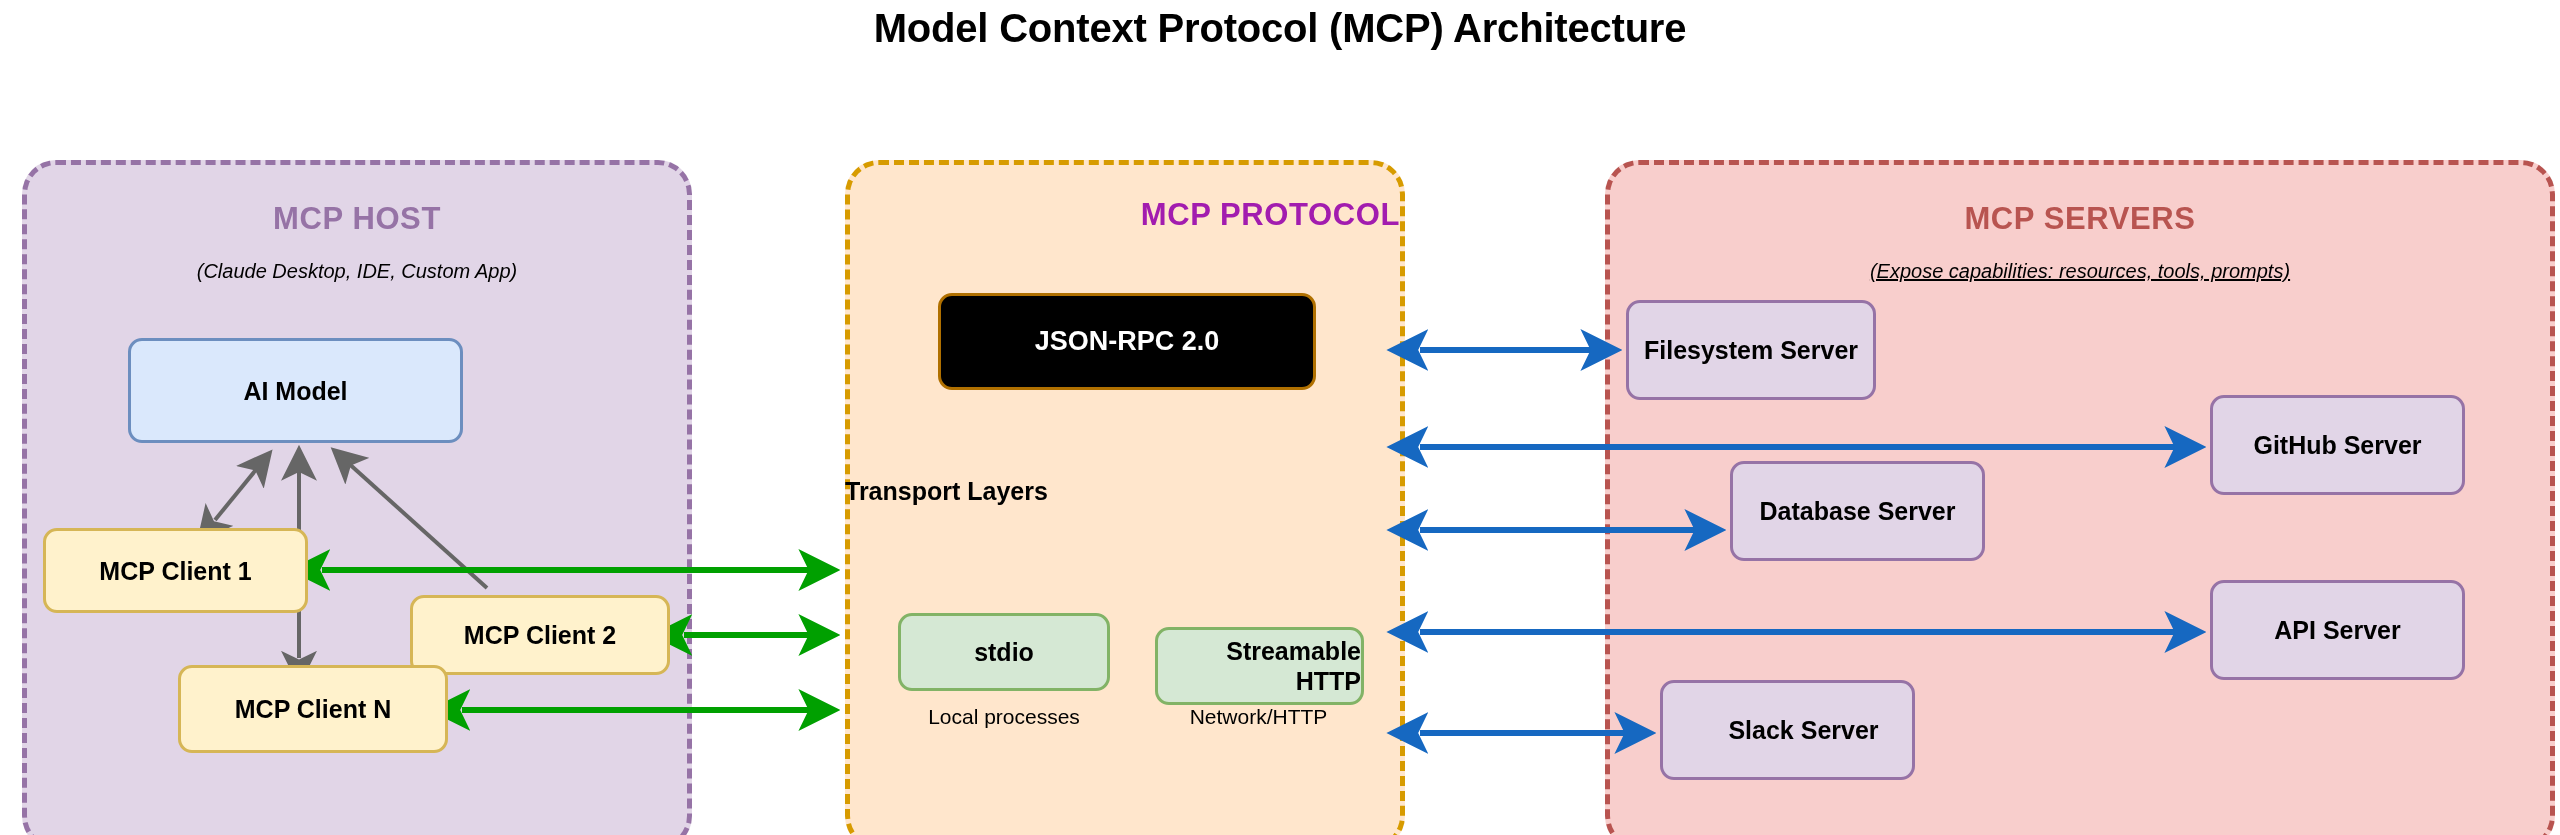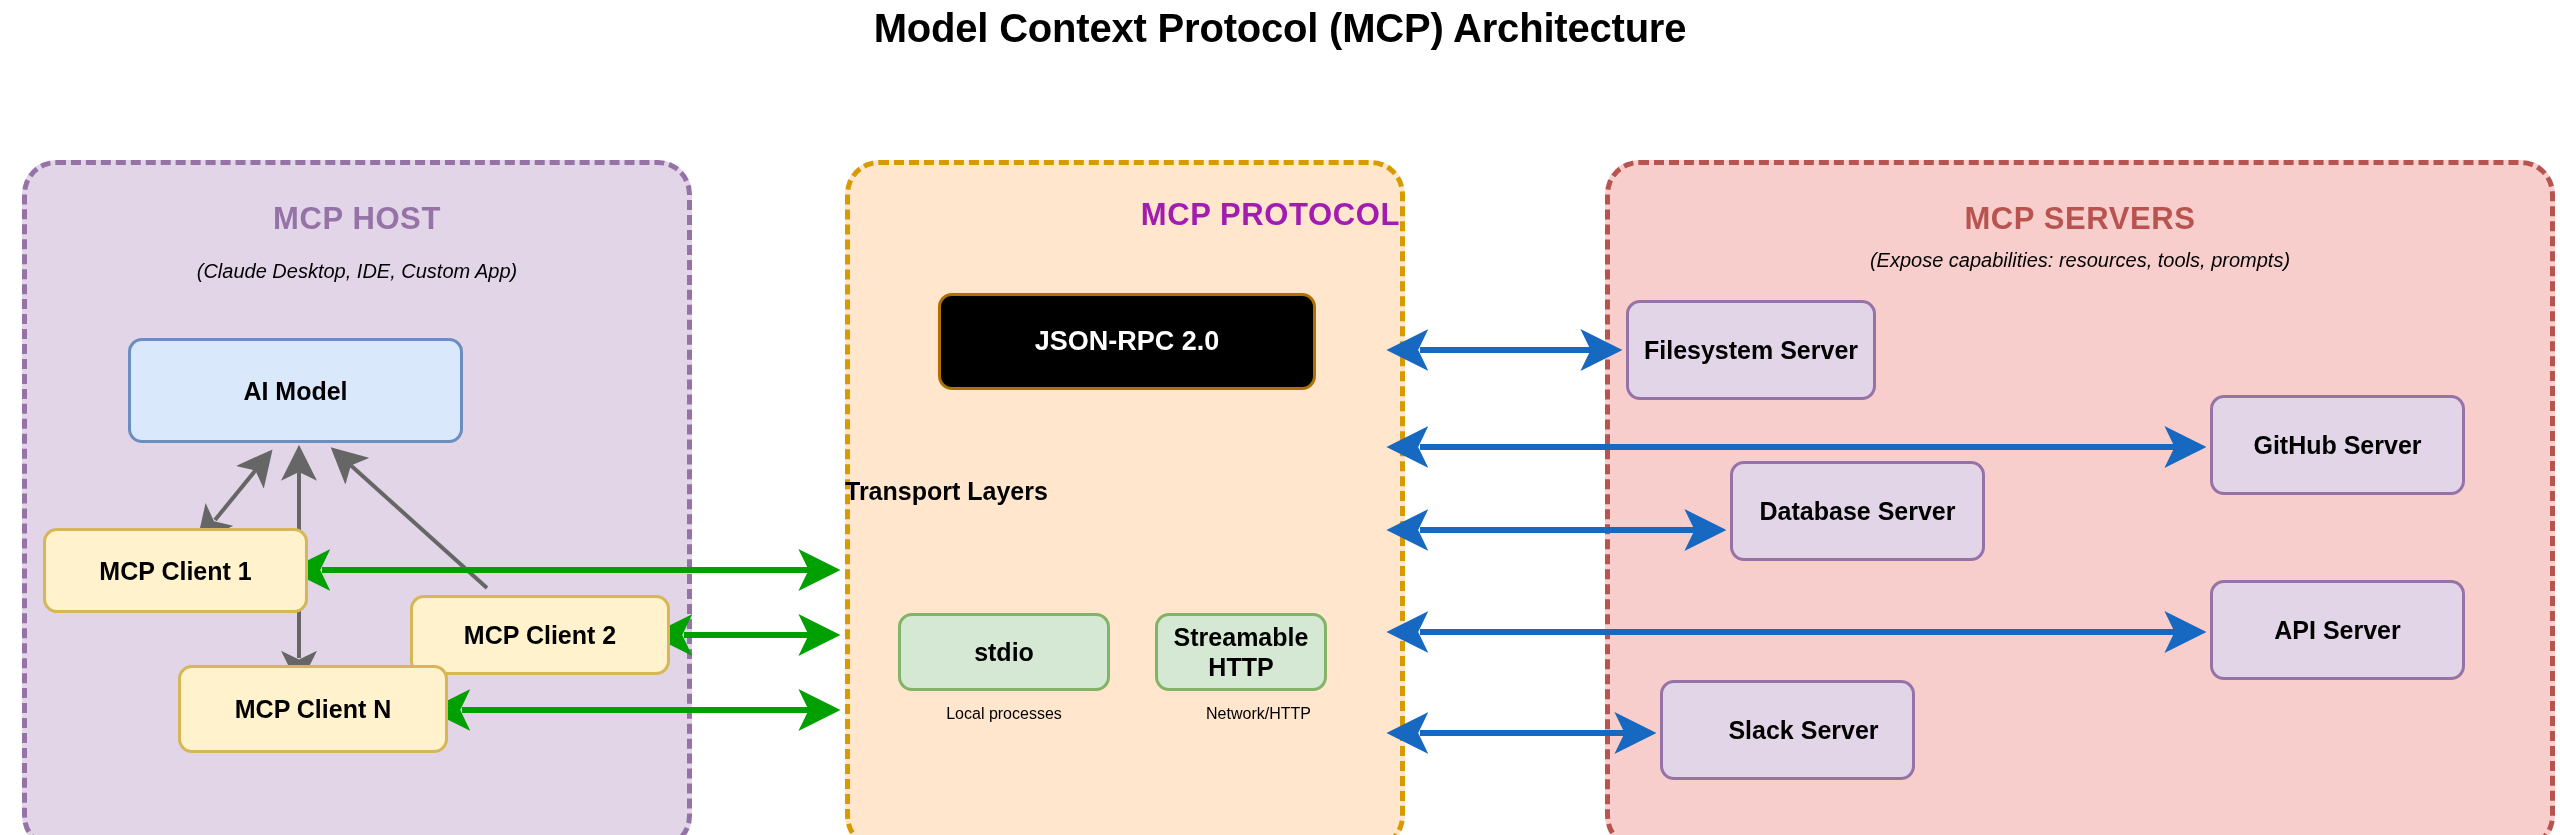--- a/index.html
+++ b/index.html
@@ -75,21 +75,21 @@
 
   #panel-servers {
     left: 1605px;
     top: 160px;
     width: 950px;
     height: 690px;
     background: #f8cecc;
     border: 5px dashed #b85450;
   }
   #panel-servers .panel-title { top: 36px; color: #b85450; }
-  #panel-servers .panel-subtitle { top: 84px; }
+  #panel-servers .panel-subtitle { top: 95px; text-decoration: underline; }
 
   
   .node {
     position: absolute;
     box-sizing: border-box;
     border-radius: 14px;
     display: flex;
     align-items: center;
     justify-content: center;
     text-align: center;
@@ -106,21 +106,21 @@
   .node-orange {
     background: #000000;
     border: 3px solid #b07000;
     color: #ffffff;
     font-size: 27px;
   }
 
   .caption {
     position: absolute;
     text-align: center;
-    font-size: 16px;
+    font-size: 21px;
     color: #000000;
     z-index: 5;
   }
   .section-label {
     position: absolute;
     font-size: 25px;
     font-weight: bold;
     color: #000000;
     z-index: 5;
   }
@@ -128,21 +128,21 @@
   
   #node-ai-model    { left: 128px; top: 338px; width: 335px; height: 105px; }
   #node-client-1    { left: 43px;  top: 528px; width: 265px; height: 85px;  }
   #node-client-2    { left: 410px; top: 595px; width: 260px; height: 80px;  }
   #node-client-n    { left: 178px; top: 665px; width: 270px; height: 88px;  }
 
   
   #node-jsonrpc     { left: 938px;  top: 293px; width: 378px; height: 97px; }
   #label-transport  { left: 845px;  top: 477px; width: 560px; }
   #node-stdio       { left: 898px;  top: 613px; width: 212px; height: 78px; }
-  #node-http        { left: 1155px; top: 613px; width: 172px; height: 78px; }
+  #node-http        { left: 1155px; top: 627px; width: 209px; height: 78px; text-align: right; }
   #caption-stdio    { left: 898px;  top: 705px; width: 212px; }
   #caption-http     { left: 1155px; top: 705px; width: 207px; }
 
   
   #node-filesystem  { left: 1626px; top: 300px; width: 250px; height: 100px; }
   #node-github      { left: 2210px; top: 395px; width: 255px; height: 100px; }
   #node-database    { left: 1730px; top: 461px; width: 255px; height: 100px; text-align: center; }
   #node-api         { left: 2210px; top: 580px; width: 255px; height: 100px; }
   #node-slack       { left: 1660px; top: 680px; width: 255px; height: 100px; padding-left: 32px; }
 

